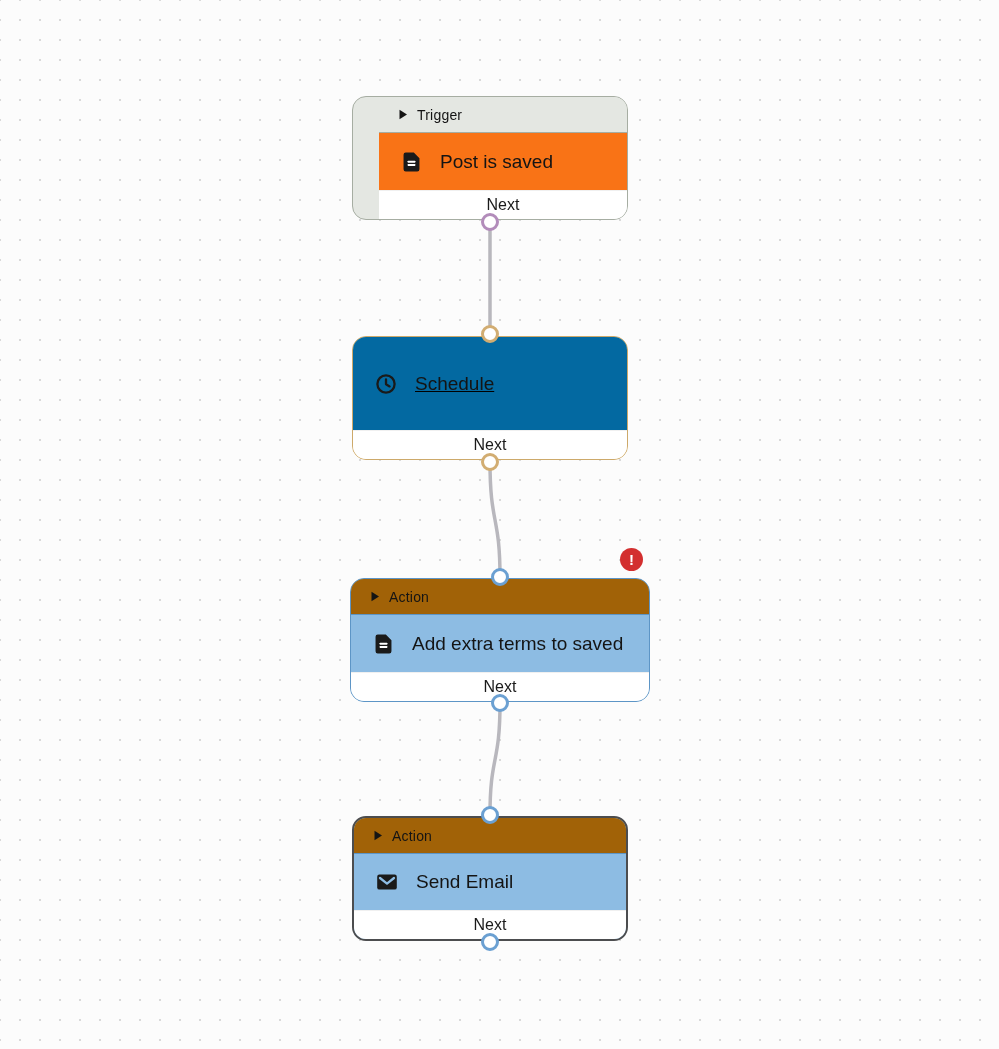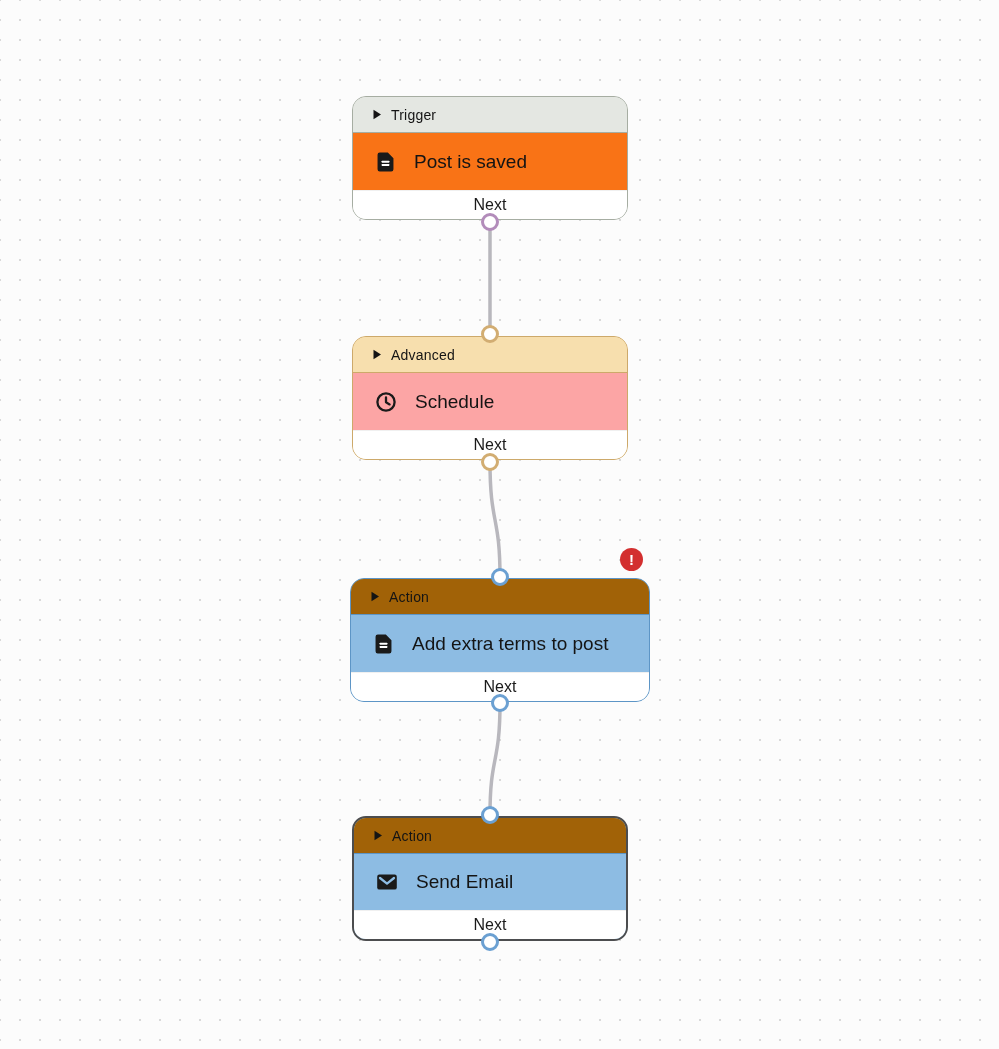--- a/index.html
+++ b/index.html
@@ -33,21 +33,21 @@
     border-top:1px solid rgba(0,0,0,0.06);
   }
   .node-footer span{font-size:16px;color:#1a1a1a;}
 
   
   .theme-trigger{background:#e4e7e2;border-color:#a6ada2;}
   .theme-trigger .node-header{border-bottom-color:#a6ada2;background:#e4e7e2;}
   .theme-trigger .node-body{background:#f97316;}
   .theme-advanced{background:#f7dfae;border-color:#cda96a;}
   .theme-advanced .node-header{border-bottom-color:#cda96a;background:#f7dfae;}
-  .theme-advanced .node-body{background:#fca5a5;}
+  .theme-advanced .node-body{background:#0369a1;text-decoration:underline;}
   .theme-action{background:#8dbce3;border-color:#5d95c6;}
   .theme-action .node-header{border-bottom-color:#5d95c6;background:#a16207;}
   .theme-action .node-body{background:#8dbce3;}
   .selected{border-color:#4c4d4f;border-width:2px;}
 
   .handle{
     position:absolute;z-index:3;width:12px;height:12px;border-radius:50%;
     background:#fff;border:3px solid;box-sizing:content-box;
   }
   .ring-purple{border-color:#b28cba;}
@@ -63,21 +63,21 @@
 </style>
 </head>
 <body>
 
 <svg id="edge-layer">
   <path d="M490,222 L490,334" stroke="#b8b7bd" stroke-width="3.5" fill="none"></path>
   <path d="M490,462 C490,525 500,515 500,577" stroke="#b8b7bd" stroke-width="3.5" fill="none"></path>
   <path d="M500,703 C500,765 490,755 490,815" stroke="#b8b7bd" stroke-width="3.5" fill="none"></path>
 </svg>
 
-<div class="node theme-trigger" style="left:352px;top:96px;width:276px;height:124px;">
+<div class="node theme-trigger" style="left:352px;top:96px;width:276px;height:124px;padding-left:26px;">
   <div class="node-header">
     <span class="caret">
       <svg width="10" height="11" viewBox="0 0 10 11">
           <path d="M1.5 0.8 L9 5.5 L1.5 10.2 Z" fill="#141414"></path>
         </svg>
     </span>
     <span class="cat">Trigger</span>
   </div>
   <div class="node-body">
     <span class="icon">
@@ -88,28 +88,20 @@
         </svg>
     </span>
     <span class="node-title">Post is saved</span>
   </div>
   <div class="node-footer">
     <span>Next</span>
   </div>
 </div>
 
 <div class="node theme-advanced" style="left:352px;top:336px;width:276px;height:124px;">
-  <div class="node-header">
-    <span class="caret">
-      <svg width="10" height="11" viewBox="0 0 10 11">
-          <path d="M1.5 0.8 L9 5.5 L1.5 10.2 Z" fill="#141414"></path>
-        </svg>
-    </span>
-    <span class="cat">Advanced</span>
-  </div>
   <div class="node-body">
     <span class="icon">
       <svg width="24" height="24" viewBox="0 0 24 24" fill="none">
           <circle cx="12" cy="12" r="8.6" stroke="#1a1a1a" stroke-width="2.3"></circle>
           <path d="M12 7.4 V12.3 L15.6 14.4" stroke="#1a1a1a" stroke-width="2.3" stroke-linecap="round" stroke-linejoin="round"></path>
         </svg>
     </span>
     <span class="node-title">Schedule</span>
   </div>
   <div class="node-footer">
@@ -127,21 +119,21 @@
     <span class="cat">Action</span>
   </div>
   <div class="node-body">
     <span class="icon">
       <svg width="23" height="24" viewBox="0 0 24 24">
           <path d="M6 2.2h8.4L20.3 8v11.5a2.3 2.3 0 0 1-2.3 2.3H6a2.3 2.3 0 0 1-2.3-2.3V4.5A2.3 2.3 0 0 1 6 2.2z" fill="#1a1a1a"></path>
           <rect x="8" y="10.8" width="8" height="2" rx="0.5" fill="#fff"></rect>
           <rect x="8" y="14.2" width="8" height="2" rx="0.5" fill="#fff"></rect>
         </svg>
     </span>
-    <span class="node-title">Add extra terms to post</span>
+    <span class="node-title">Add extra terms to saved</span>
   </div>
   <div class="node-footer">
     <span>Next</span>
   </div>
 </div>
 
 <div class="node theme-action selected" style="left:352px;top:816px;width:276px;height:125px;">
   <div class="node-header">
     <span class="caret">
       <svg width="10" height="11" viewBox="0 0 10 11">

